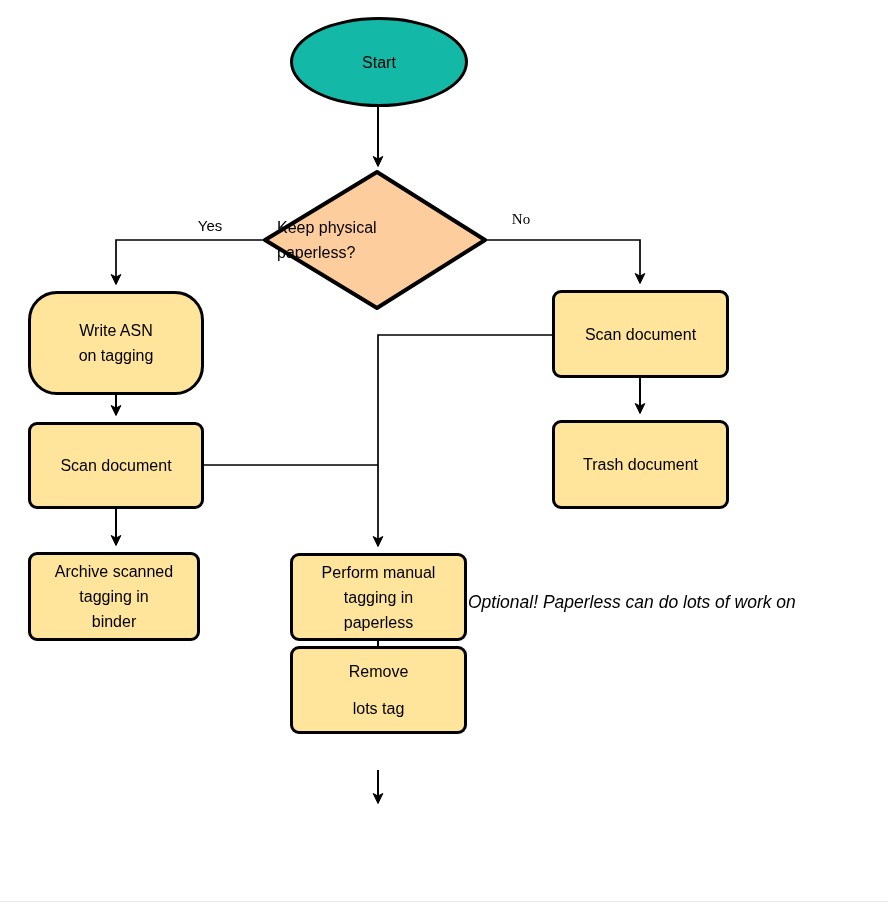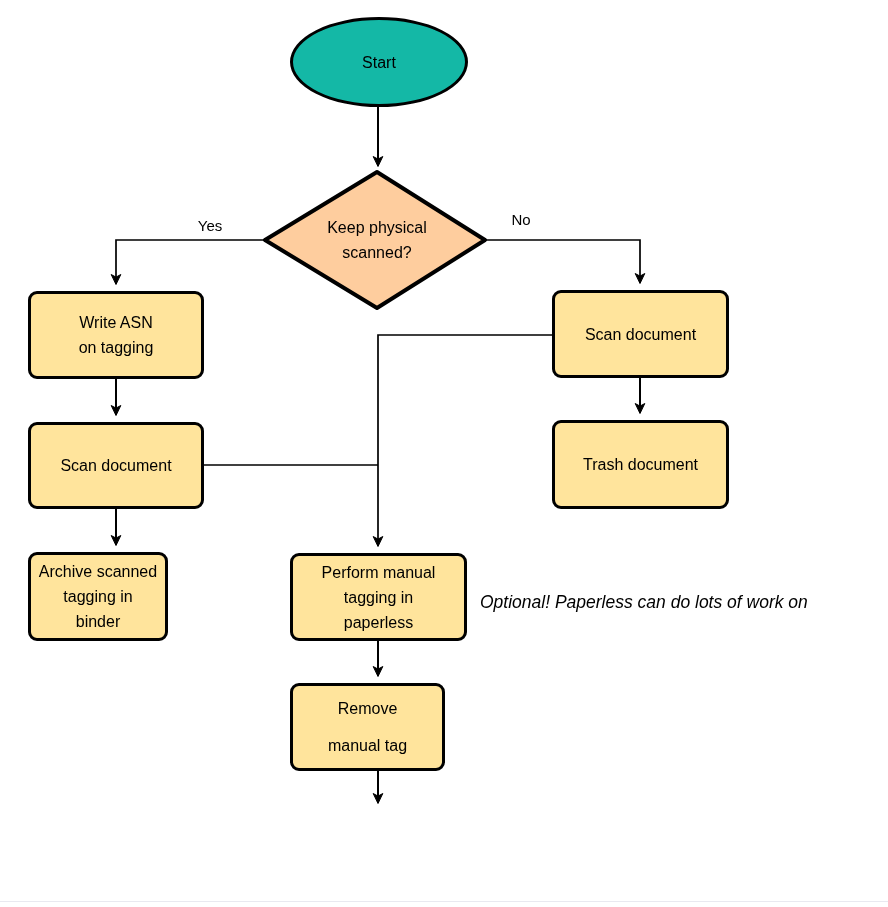--- a/index.html
+++ b/index.html
@@ -40,35 +40,35 @@
   }
   .process {
     background: #FFE49C;
     border: 3px solid #000000;
     border-radius: 9px;
   }
   .decision-text {
     position: absolute;
     display: flex;
     flex-direction: column;
-    align-items: center;
+    align-items: flex-start;
     justify-content: center;
     text-align: center;
     font-size: 16px;
     line-height: 25px;
   }
   .edge-label {
     position: absolute;
     font-size: 15px;
     text-align: center;
     width: 60px;
   }
   .annotation {
     position: absolute;
-    left: 480px;
+    left: 468px;
     top: 589px;
     width: 402px;
     font-style: italic;
     font-size: 17.5px;
     line-height: 26px;
   }
   .annotation span { display: block; }
   .bottom-line {
     position: absolute;
     left: 0;
@@ -103,58 +103,58 @@
 
     <polygon points="377,172 485,240 377,308 265,240" fill="#FECD9E" stroke="#000000" stroke-width="4" stroke-linejoin="round"></polygon>
   </svg>
 
   <div class="node terminal" style="left:290px; top:17px; width:178px; height:90px;">
     <span>Start</span>
   </div>
 
   <div class="decision-text" style="left:277px; top:173px; width:200px; height:134px;">
     <span>Keep physical</span>
-    <span>scanned?</span>
+    <span>paperless?</span>
   </div>
 
   <div class="edge-label" style="left:180px; top:211px;margin-top:6px;">Yes</div>
-  <div class="edge-label" style="left:491px; top:211px;">No</div>
+  <div class="edge-label" style="left:491px; top:211px;font-family:Liberation Serif, serif;">No</div>
 
-  <div class="node process" style="left:28px; top:291px; width:176px; height:88px;">
+  <div class="node process" style="left:28px; top:291px; width:176px; height:104px;border-radius:29px;">
     <span>Write ASN</span>
     <span>on tagging</span>
   </div>
 
   <div class="node process" style="left:28px; top:422px; width:176px; height:87px;">
     <span>Scan document</span>
   </div>
 
-  <div class="node process" style="left:28px; top:552px; width:140px; height:89px;">
+  <div class="node process" style="left:28px; top:552px; width:172px; height:89px;">
     <span>Archive scanned</span>
     <span>tagging in</span>
     <span>binder</span>
   </div>
 
   <div class="node process" style="left:552px; top:290px; width:177px; height:88px;">
     <span>Scan document</span>
   </div>
 
   <div class="node process" style="left:290px; top:553px; width:177px; height:88px;">
     <span>Perform manual</span>
     <span>tagging in</span>
     <span>paperless</span>
   </div>
 
   <div class="node process" style="left:552px; top:420px; width:177px; height:89px;">
     <span>Trash document</span>
   </div>
 
-  <div class="node process" style="left:290px; top:683px; width:155px; height:88px;gap:12px;">
+  <div class="node process" style="left:290px; top:646px; width:177px; height:88px;gap:12px;">
     <span>Remove</span>
-    <span>manual tag</span>
+    <span>lots tag</span>
   </div>
 
 
   <div class="annotation">
     <span>Optional! Paperless can do lots of work on</span>
   </div>
 
   <div class="bottom-line"></div>
 </div>
 

